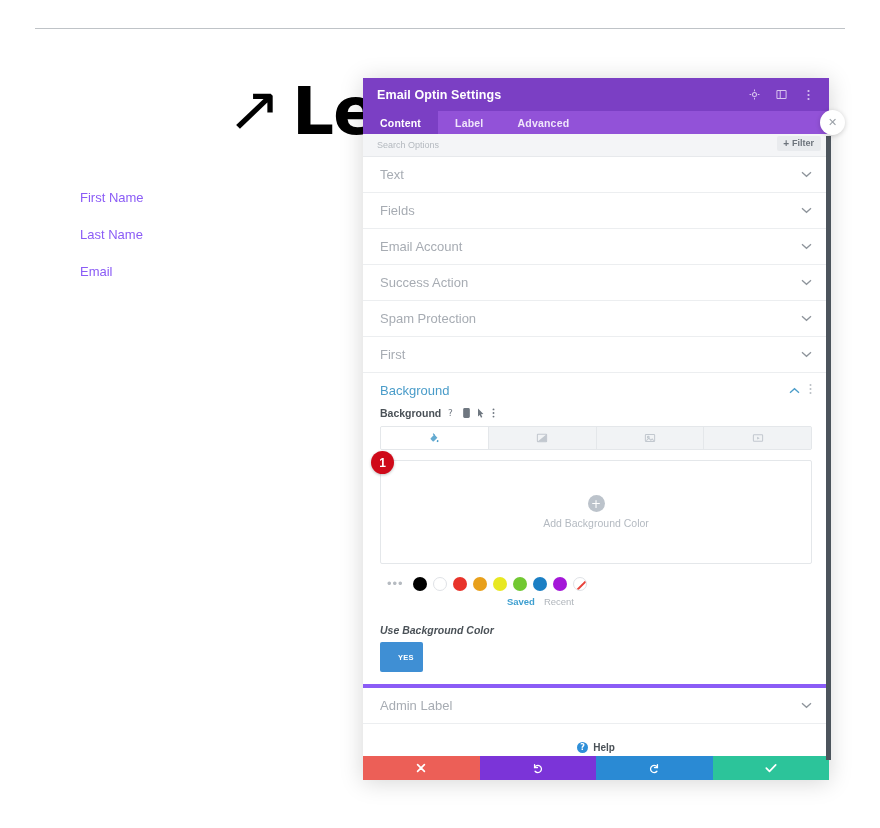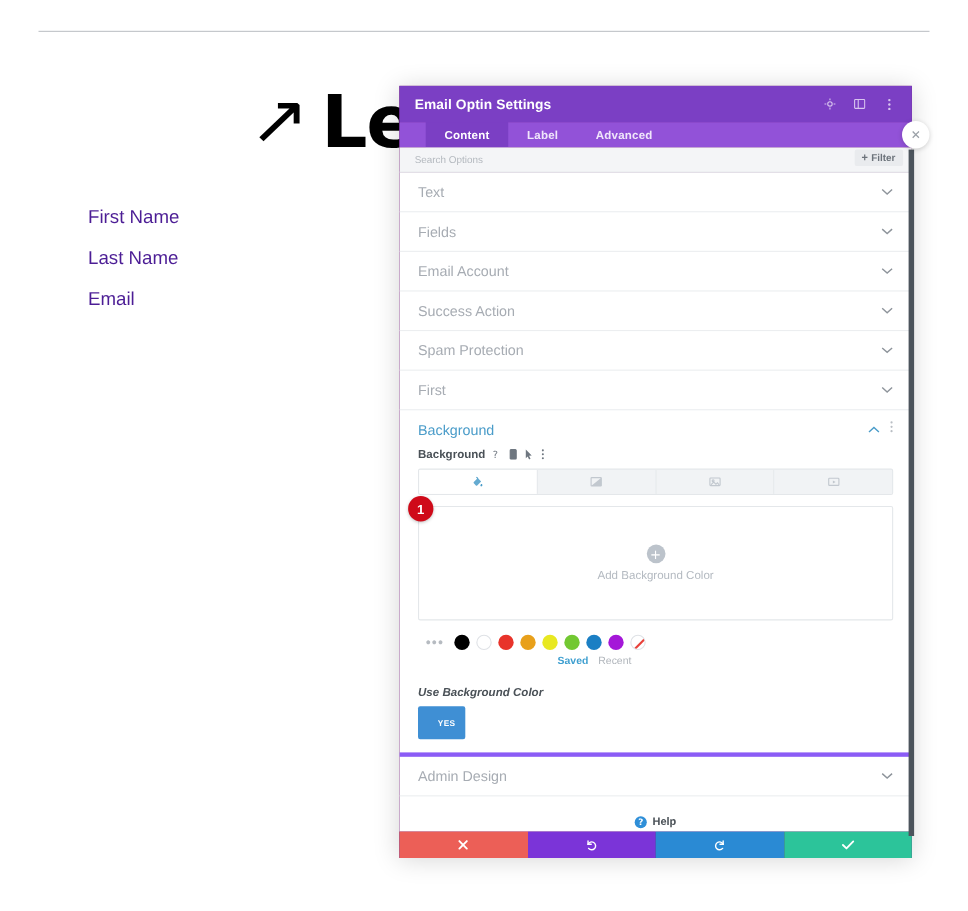--- a/index.html
+++ b/index.html
@@ -30,30 +30,30 @@
     position:absolute;left:292px;top:12px;
     font-size:66px;line-height:80px;color:#000;
     font-weight:bold;letter-spacing:-1px;
     font-family:"DejaVu Sans", sans-serif;
     white-space:nowrap;
   }
   .form-labels{
     position:absolute;left:80px;top:190px;width:260px;
   }
   .form-label{
-    color:#4c1d95;font-size:17px;line-height:15px;
+    color:#8b5cf6;font-size:13px;line-height:15px;
     margin-bottom:22px;
   }
   .form-label:nth-child(2){margin-bottom:22px;}
 
   
   .modal{
     position:absolute;left:363px;top:78px;
     width:466px;height:702px;
-    background:#701a75;
+    background:#0c4a6e;
     box-shadow:0 2px 22px rgba(0,0,0,0.17);
     display:flex;flex-direction:column;
     overflow:hidden;
   }
   .modal-header{
     background:#7b3fc4;
     height:33px;flex:none;
     display:flex;align-items:center;
     padding:0 14px;
     position:relative;
@@ -66,21 +66,21 @@
     margin-left:auto;display:flex;align-items:center;gap:14px;
   }
   .hicon{
     color:#d8c4ef;font-size:11px;line-height:11px;
     display:inline-flex;align-items:center;justify-content:center;
     width:13px;height:13px;
   }
   .hicon svg{display:block;}
 
   .tabs{
-    background:#9252d8;height:23px;flex:none;display:flex;align-items:stretch;padding-left:24px;
+    background:#9252d8;height:23px;flex:none;display:flex;align-items:stretch;
   }
   .tab{
     color:#f0e6fb;font-size:10.5px;font-weight:bold;
     display:flex;align-items:center;padding:0 17px;
     letter-spacing:.2px;
   }
   .tab.active{background:#7b3fc4;color:#ffffff;}
 
   .searchbar{
     height:22px;flex:none;background:#f4f5f7;
@@ -461,21 +461,21 @@
         <div class="toggle-label">Use Background Color</div>
         <div class="toggle">
           <span class="txt">YES</span>
           <span class="knob"></span>
         </div>
 
       </div>
     </div>
 
     <div class="acc-row">
-      <span class="acc-title">Admin Design</span>
+      <span class="acc-title">Admin Label</span>
       <span class="chev">
         <svg width="11" height="7" viewBox="0 0 11 7" fill="none" stroke="currentColor" stroke-width="1.3">
             <path d="M1 1.3l4.5 4 4.5-4"></path>
           </svg>
       </span>
     </div>
 
     <div class="help-row">
       <span class="help-icon">?</span>
       <span class="help-text">Help</span>

